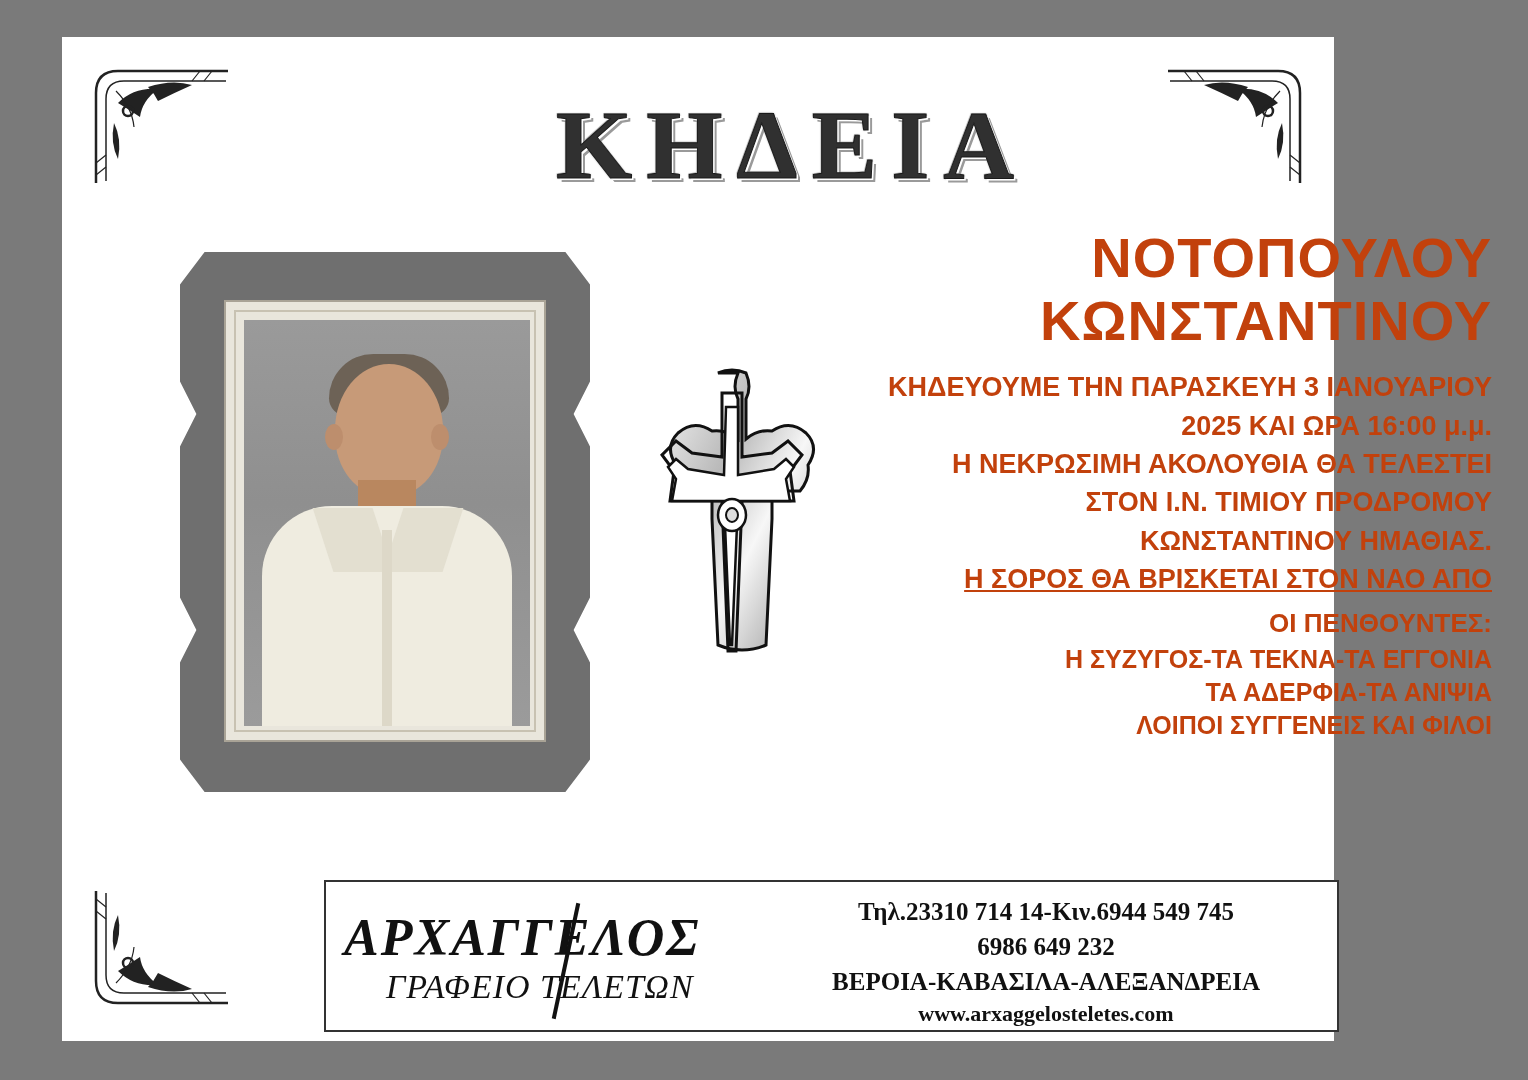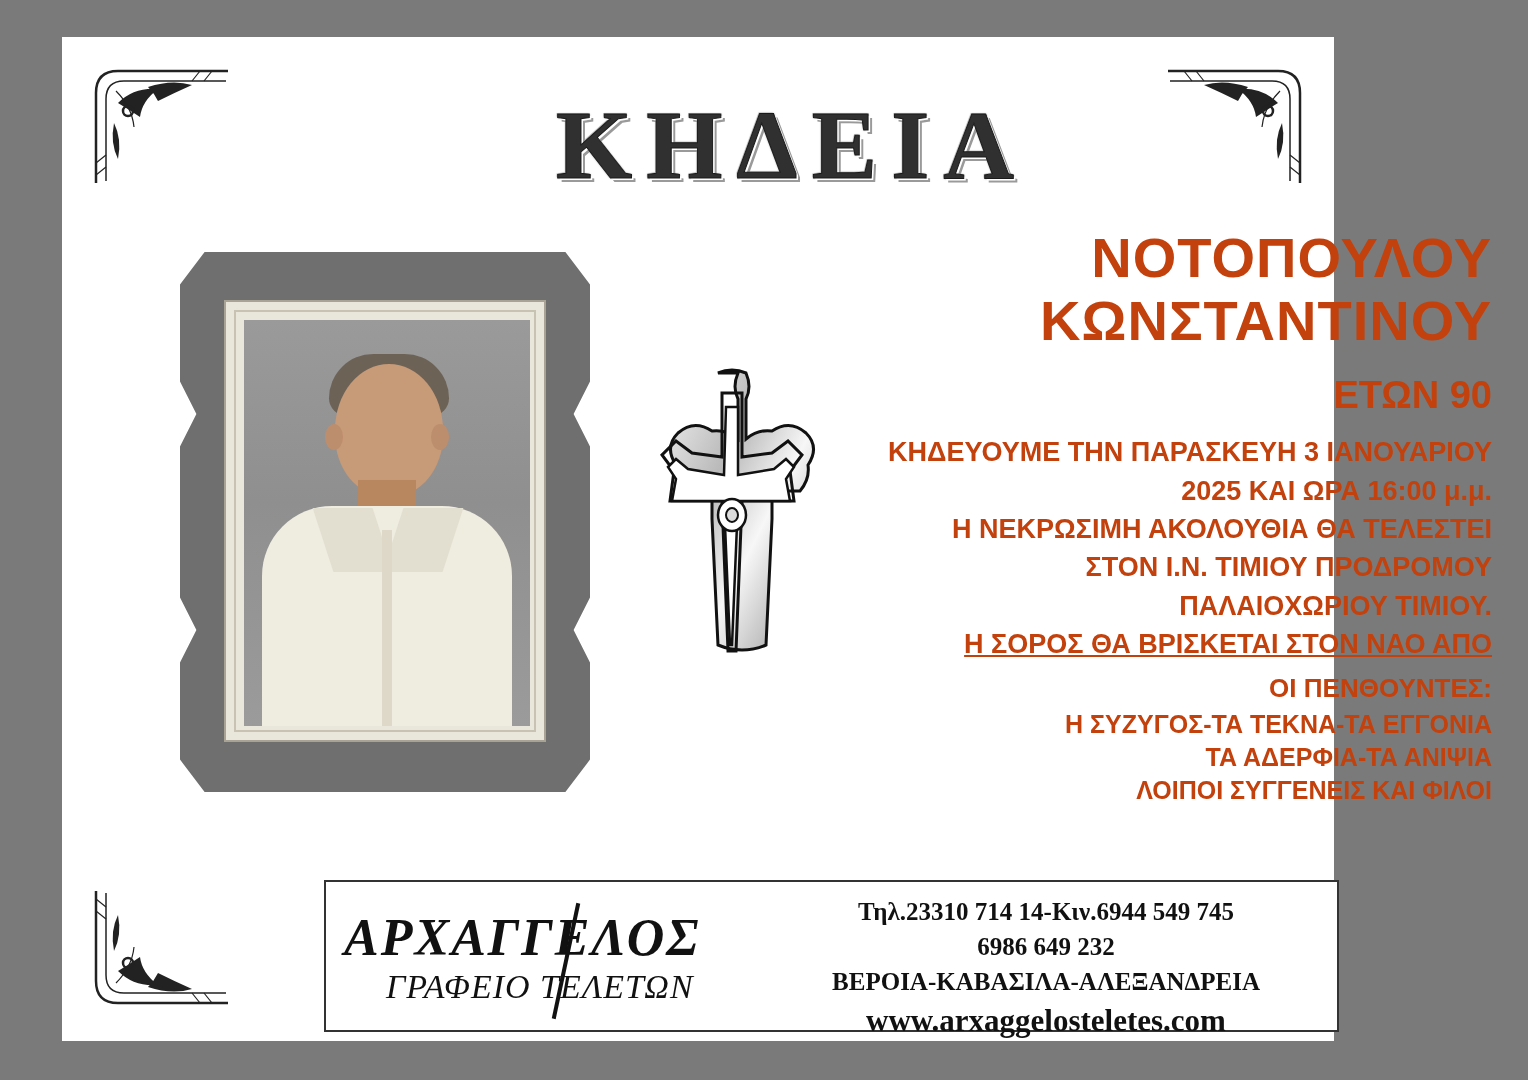--- a/index.html
+++ b/index.html
@@ -259,21 +259,21 @@
     position: absolute;
     left: 440px;
     top: 12px;
     width: 560px;
     text-align: center;
     font-family: "Liberation Serif", serif;
     font-weight: bold;
     color: #111;
   }
   .contact div { line-height: 1.40; font-size: 25px; }
-  .contact .web { font-size: 31px; }
+  .contact .web { font-size: 22px; }
 </style>
 </head>
 <body>
 
 <div class="poster">
   <div class="inner-sheet">
 
     <div class="corner corner-tl">
       <svg viewBox="0 0 150 130" fill="none" stroke="currentColor" stroke-width="2.5">
         <path d="M8 120 L8 30 Q8 8 30 8 L140 8"></path>
@@ -388,27 +388,26 @@
           <ellipse cx="110" cy="148" rx="6" ry="7" fill="#ddd" stroke="#111" stroke-width="2"></ellipse>
         </g>
       </svg>
     </div>
 
     <div class="text-block">
       <div class="deceased-name">
         <div>ΝΟΤΟΠΟΥΛΟΥ</div>
         <div>ΚΩΝΣΤΑΝΤΙΝΟΥ</div>
       </div>
-      <div class="age">ΕΤΩΝ 90</div>
       <div class="body-lines">
         <div>ΚΗΔΕΥΟΥΜΕ ΤΗΝ ΠΑΡΑΣΚΕΥΗ 3 ΙΑΝΟΥΑΡΙΟΥ</div>
         <div>2025  ΚΑΙ  ΩΡΑ 16:00 μ.μ.</div>
         <div>Η ΝΕΚΡΩΣΙΜΗ ΑΚΟΛΟΥΘΙΑ ΘΑ  ΤΕΛΕΣΤΕΙ</div>
         <div>ΣΤΟΝ Ι.Ν. ΤΙΜΙΟΥ ΠΡΟΔΡΟΜΟΥ</div>
-        <div>ΠΑΛΑΙΟΧΩΡΙΟΥ ΤΙΜΙΟΥ.</div>
+        <div>ΚΩΝΣΤΑΝΤΙΝΟΥ ΗΜΑΘΙΑΣ.</div>
         <div class="u">Η ΣΟΡΟΣ ΘΑ ΒΡΙΣΚΕΤΑΙ ΣΤΟΝ ΝΑΟ ΑΠΟ</div>
       </div>
       <div class="mourners-label">ΟΙ ΠΕΝΘΟΥΝΤΕΣ:</div>
       <div class="mourners">
         <div>Η ΣΥΖΥΓΟΣ-ΤΑ ΤΕΚΝΑ-ΤΑ ΕΓΓΟΝΙΑ</div>
         <div>ΤΑ ΑΔΕΡΦΙΑ-ΤΑ ΑΝΙΨΙΑ</div>
         <div>ΛΟΙΠΟΙ ΣΥΓΓΕΝΕΙΣ ΚΑΙ ΦΙΛΟΙ</div>
       </div>
     </div>
 

